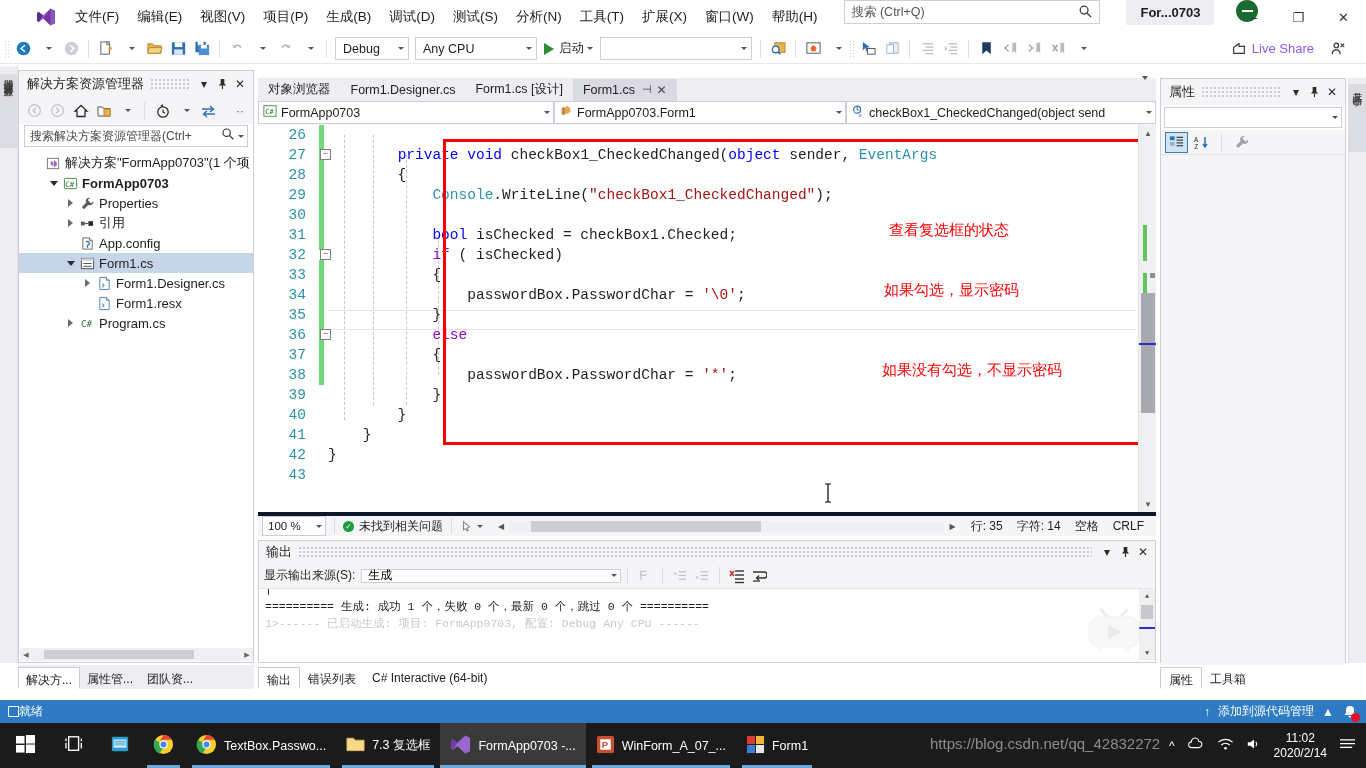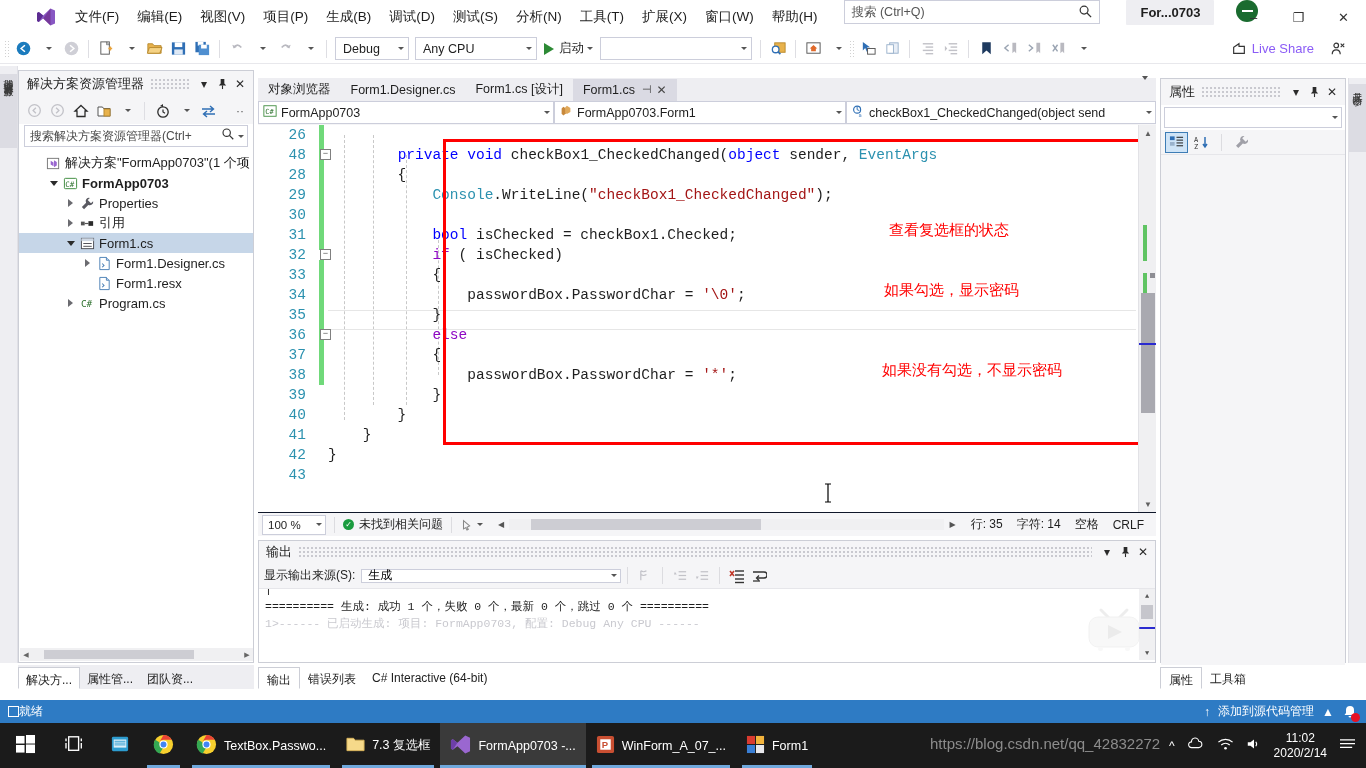--- a/index.html
+++ b/index.html
@@ -200,21 +200,21 @@
   .ed-vsb .sbar-up, .ed-vsb .sbar-dn { position: absolute; left: 0; width: 18px; height: 16px;
       display: flex; align-items: center; justify-content: center; font-size: 8px; color: #606060; }
   .ed-vsb .sbar-up { top: 0; } .ed-vsb .sbar-dn { bottom: 0; }
   .ed-vsb .sb-thumb { position: absolute; left: 2px; width: 14px; background: #a9a9b0; }
   .ed-margin-green { position: absolute; left: 4px; width: 4px; background: #60c463; }
   .ed-margin-blue { position: absolute; left: 0; width: 18px; height: 2px; background: #2b2bd0; }
   .ed-margin-gray { position: absolute; left: 11px; width: 5px; height: 5px; background: #8e8e94; }
 
   
   .edstatus { position: absolute; left: 258px; top: 512px; width: 898px; height: 24px;
-              background: #f5f5f7; border-top: 1px solid #0f172a; display: flex;
+              background: #f5f5f7; border-top: 4px solid #0f172a; display: flex;
               align-items: center; font-size: 12px; color: #1e1e1e; }
   .zoomcombo { width: 64px; height: 20px; margin-left: 4px; border: 1px solid #cccedb;
                background: #fff; display: flex; align-items: center; padding: 0 3px 0 5px; }
   .zoomcombo .zl { flex: 1; font-size: 11.5px; }
   .es-sep { width: 1px; height: 16px; background: #dcdce0; margin: 0 8px; }
   .es-item { display: flex; align-items: center; white-space: nowrap; }
   .ok-dot { width: 11px; height: 11px; border-radius: 50%; background: #1a9c3f;
             color: #fff; font-size: 8px; display: flex; align-items: center;
             justify-content: center; margin-right: 5px; }
   .es-hsb { flex: 1; height: 15px; margin: 0 10px; display: flex; align-items: center; }
@@ -652,20 +652,31 @@
           </span>
           <span class="ticon">
             <svg width="15" height="15" viewBox="0 0 16 16">
               <rect x="1" y="6" width="4" height="4" fill="#555"></rect>
               <line x1="5" y1="8" x2="9" y2="8" stroke="#555" stroke-width="1.3"></line>
               <rect x="9" y="5.5" width="5" height="5" fill="#2b2b2b"></rect>
             </svg>
           </span>
           <span class="tlabel">引用</span>
         </div>
+        <div class="tree-row" style="padding-left: 44px;">
+          <span class="tw"></span>
+          <span class="ticon">
+            <svg width="15" height="15" viewBox="0 0 16 16">
+              <path d="M3 2 h7 l3 3 v9 H3Z" fill="#fff" stroke="#666"></path>
+              <path d="M10 2 v3 h3" fill="#ddd" stroke="#666"></path>
+              <path d="M6.5 6.5 a2 2 0 1 1 1.5 3.4 L8 12.5" fill="none" stroke="#2f6fb5" stroke-width="1.4"></path>
+            </svg>
+          </span>
+          <span class="tlabel">App.config</span>
+        </div>
         <div class="tree-row selected" style="padding-left: 44px;">
           <span class="tw">
             <span class="arrow-e"></span>
           </span>
           <span class="ticon">
             <svg width="15" height="15" viewBox="0 0 16 16">
               <rect x="1.5" y="2.5" width="13" height="11" fill="#fff" stroke="#4a4a52"></rect>
               <rect x="1.5" y="2.5" width="13" height="3" fill="#cfd8e4"></rect>
               <g stroke="#4a4a52" stroke-width="1">
                 <line x1="3.5" y1="8" x2="12.5" y2="8"></line>
@@ -790,21 +801,21 @@
     <div class="guide" style="left:180px; top:110px; height:140px"></div>
 
     <div class="hl-line" style="top:185px"></div>
 
     <div class="code-lines" id="code-lines">
         <div class="ln">
           <span class="lnum">26</span>
           <span class="lcode"></span>
         </div>
         <div class="ln">
-          <span class="lnum">48</span>
+          <span class="lnum">27</span>
           <span class="fold">−</span>
           <span class="lcode"><span class="ident">        </span><span class="kw">private</span><span class="ident"> </span><span class="kw">void</span><span class="ident"> </span><span class="ident">checkBox1_CheckedChanged</span><span class="ident">(</span><span class="kw">object</span><span class="ident"> sender, </span><span class="typ">EventArgs</span></span>
         </div>
         <div class="ln">
           <span class="lnum">28</span>
           <span class="lcode"><span class="ident">        {</span></span>
         </div>
         <div class="ln">
           <span class="lnum">29</span>
           <span class="lcode"><span class="ident">            </span><span class="typ">Console</span><span class="ident">.WriteLine(</span><span class="str">"checkBox1_CheckedChanged"</span><span class="ident">);</span></span>

